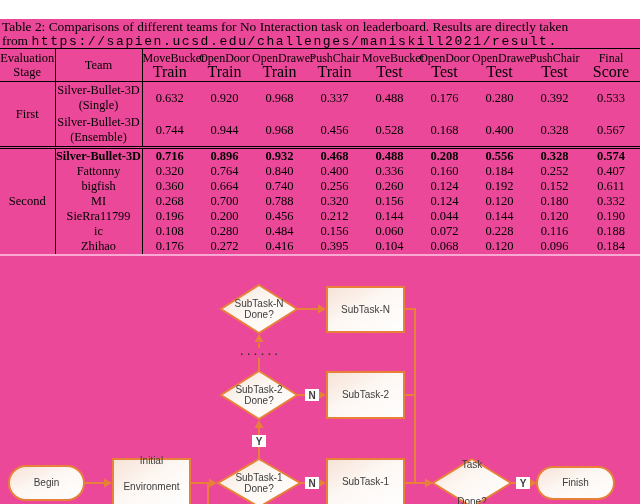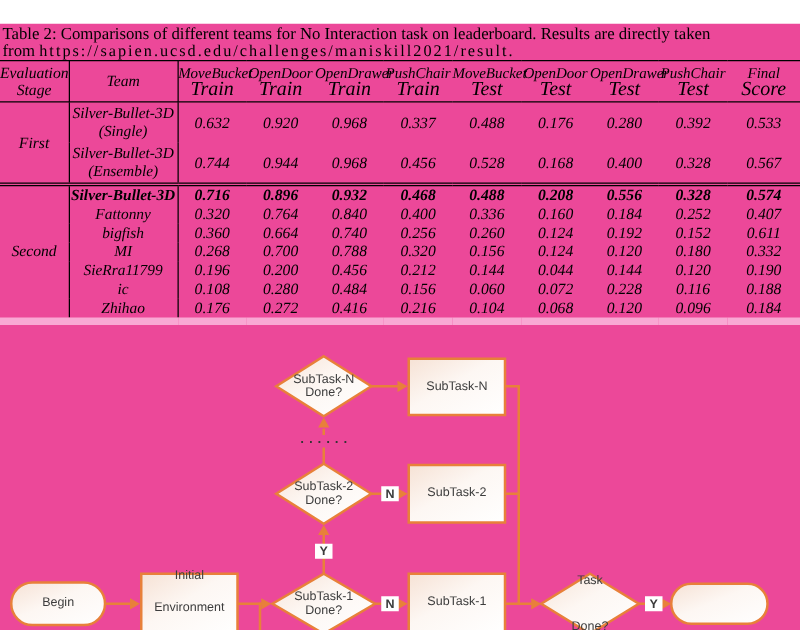--- a/index.html
+++ b/index.html
@@ -4,40 +4,40 @@
 <style>
   html,body { margin:0; padding:0; background:#ffffff; }
   #page {
     position:relative; width:640px; height:504px; background:#ec4899;
     overflow:hidden; font-family:"Liberation Serif", serif; color:#000;margin-top:19px;
   }
 
   
   #caption { position:absolute; left:2px; top:1px; width:636px;
     font-size:13.4px; line-height:14.2px; color:#000; }
-  #caption .mono { font-family:Liberation Serif, serif; font-size:13px; letter-spacing:1.6px; }
+  #caption .mono { font-family:Liberation Mono, monospace; font-size:13px; letter-spacing:1.6px; }
 
   
-  #tblwrap { position:absolute; left:0; top:29px; width:620px;font-style:italic; }
+  #tblwrap { position:absolute; left:0; top:29px; width:620px; }
   table.results { width:640px; border-collapse:collapse; table-layout:fixed;
     font-family:"Liberation Serif", serif; font-size:12.5px; }
   table.results th, table.results td {
     padding:0; margin:0; text-align:center; vertical-align:middle;
     font-weight:normal; line-height:14.5px; white-space:nowrap; overflow:visible;
   }
   col.c-stage { width:55px; } col.c-team { width:87px; }
   col.c-val { width:55px; } col.c-final { width:58px; }
   tr.hdr th { border-top:1px solid #000; border-bottom:1px solid #000; height:32px; }
   th .task { font-size:12px; }
   th .split { font-size:16px; }
   .vr { border-right:1px solid #000; }
   tbody.first td { height:32px; }
   tbody.second td { height:15px; }
   tr.dbl td { border-top:3px double #000; }
-  tr.last td, td.bb { border-bottom:6px solid #f9a8d4; }
+  tr.last td, td.bb { border-bottom:2px solid #f9a8d4; }
   tr.bold-row td { font-weight:bold; }
   td.team-cell { font-size:12.3px; }
   td.team-cell div { line-height:15px; }
 
   
   #flow { position:absolute; left:0; top:242px; width:640px; height:262px; }
   #flow svg { position:absolute; left:0; top:0; }
   .nlabel { position:absolute; display:flex; flex-direction:column; align-items:center;
     justify-content:center; text-align:center;
     font-family:"Liberation Sans", sans-serif; font-size:10px; line-height:11.5px;
@@ -226,21 +226,21 @@
         <td>0.072</td>
         <td>0.228</td>
         <td>0.116</td>
         <td>0.188</td>
       </tr>
       <tr class="last">
         <td class="vr team-cell">Zhihao</td>
         <td>0.176</td>
         <td>0.272</td>
         <td>0.416</td>
-        <td>0.216</td>
+        <td>0.395</td>
         <td>0.104</td>
         <td>0.068</td>
         <td>0.120</td>
         <td>0.096</td>
         <td>0.184</td>
       </tr>
     </tbody>
   </table>
   </div>
 
@@ -315,20 +315,21 @@
     <div class="nlabel" style="left:327px;top:111px;width:77px;height:46px;">SubTask-2</div>
     <div class="nlabel" style="left:221px;top:24px;width:76px;height:48px;">
       <div>SubTask-N</div>
       <div>Done?</div>
     </div>
     <div class="nlabel" style="left:327px;top:26px;width:77px;height:45px;">SubTask-N</div>
     <div class="nlabel" style="left:434px;top:198px;width:76px;height:48px;justify-content:space-between;">
       <div>Task</div>
       <div>Done?</div>
     </div>
+    <div class="nlabel" style="left:537px;top:206px;width:77px;height:32px;">Finish</div>
 
     <div class="elabel" style="left:252px;top:174px;width:14px;height:12px;">Y</div>
     <div class="elabel" style="left:305px;top:216px;width:14px;height:12px;">N</div>
     <div class="elabel" style="left:305px;top:128px;width:14px;height:12px;">N</div>
     <div class="elabel" style="left:516px;top:216px;width:14px;height:12px;">Y</div>
     <div class="elabel" style="left:315px;top:249px;width:14px;height:12px;">N</div>
     <div class="dots" style="left:239px;top:85px;width:40px;">......</div>
   </div>
 
 </div>

